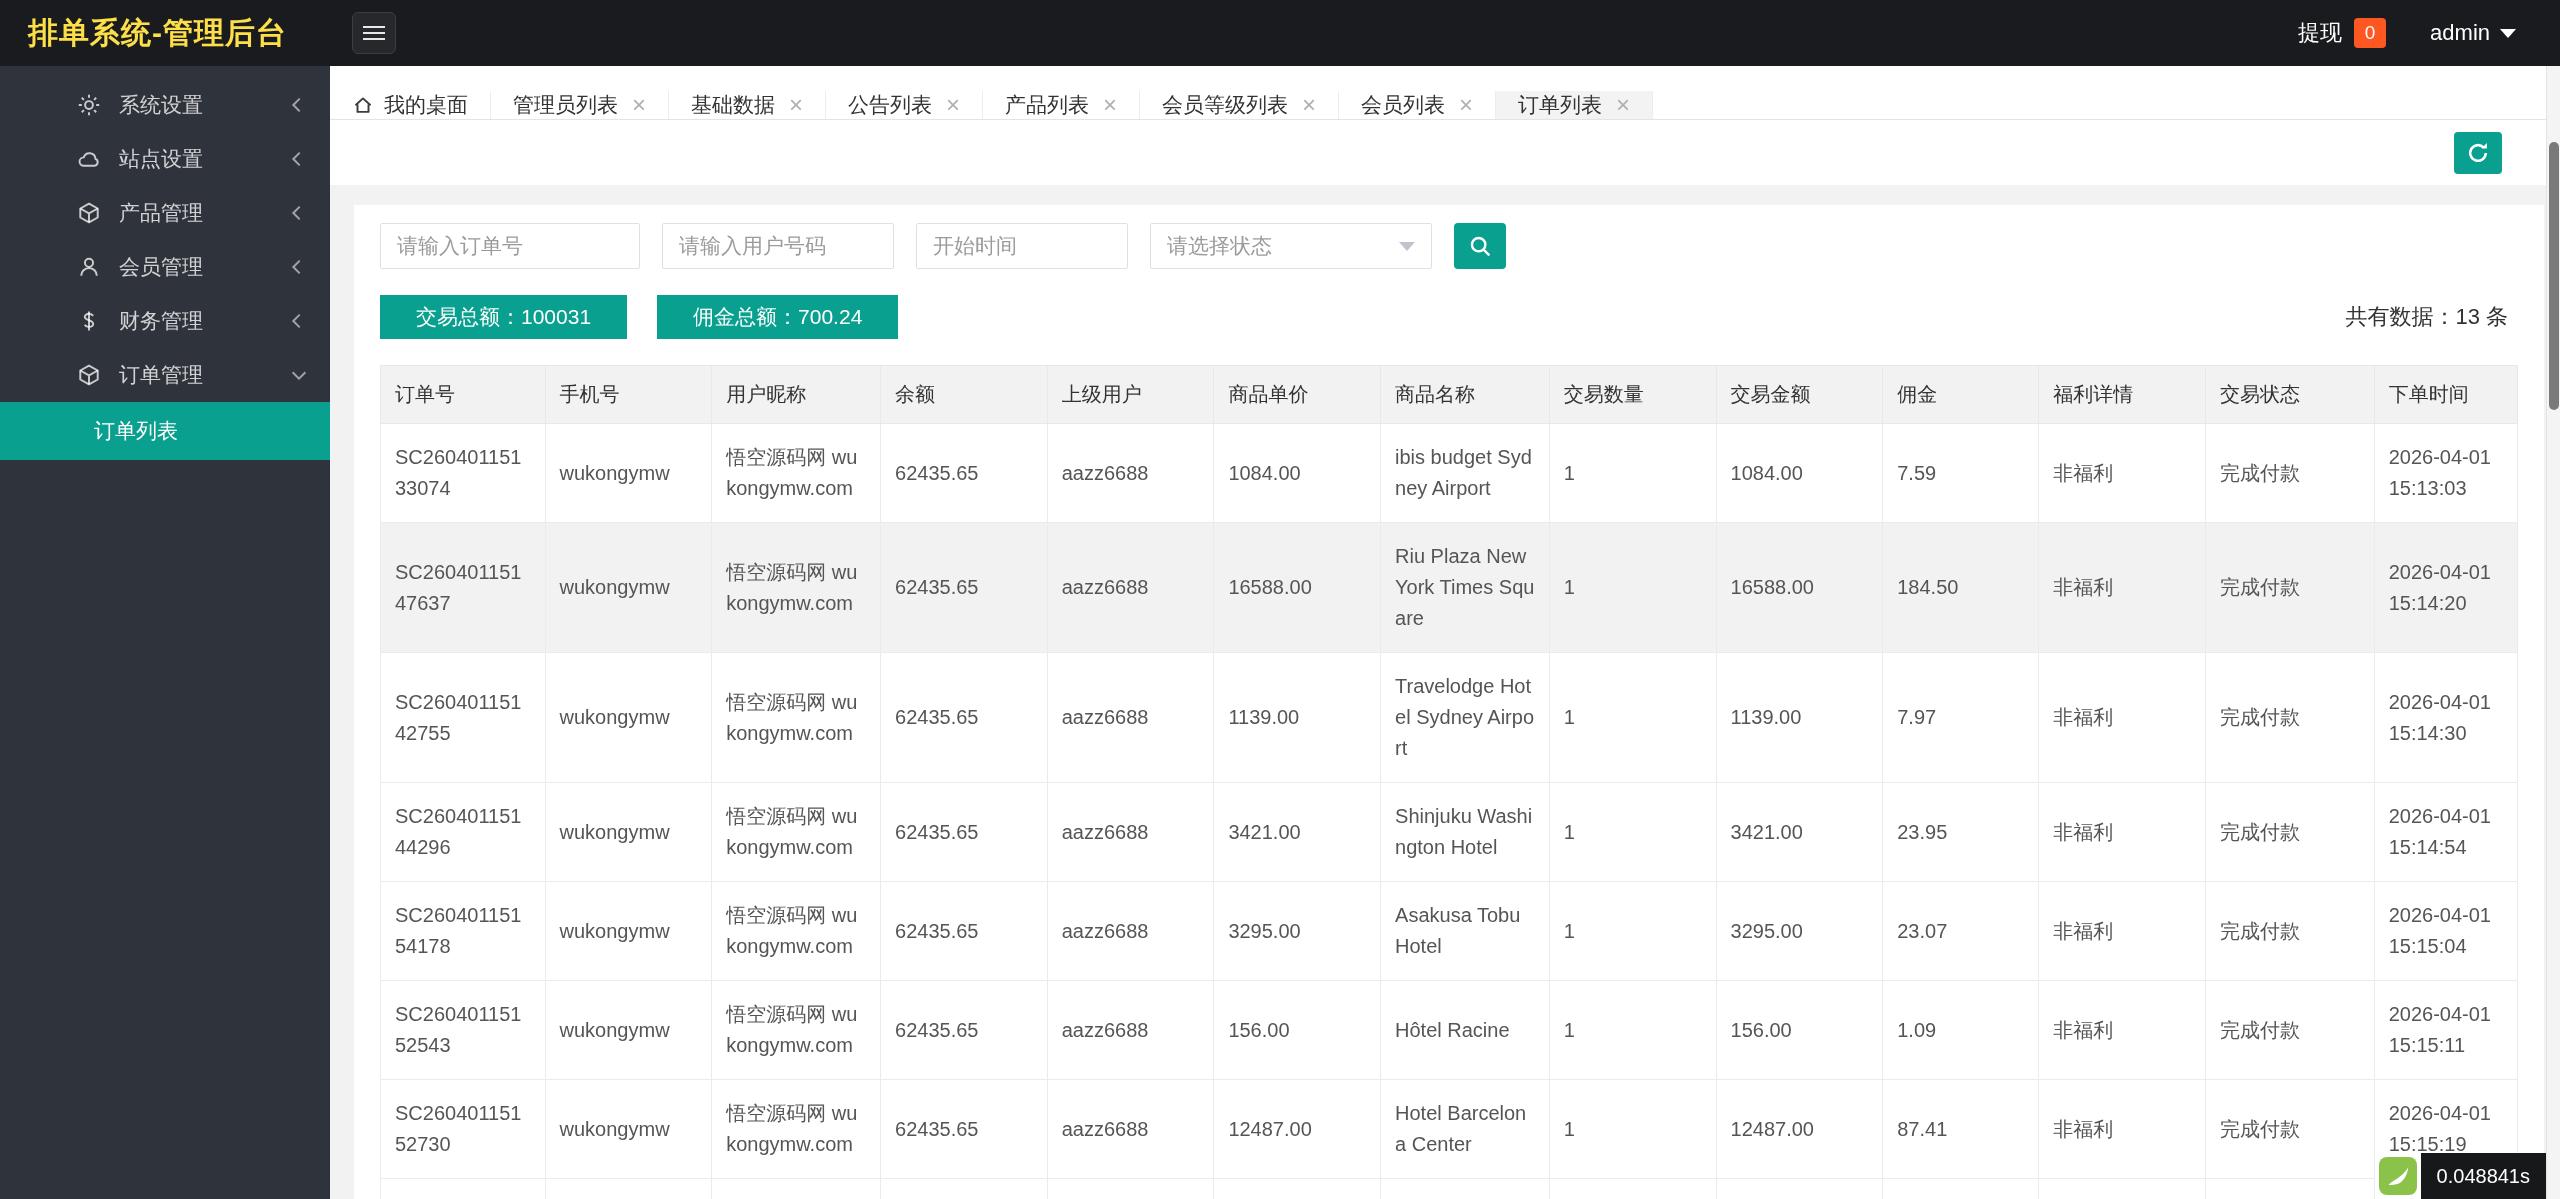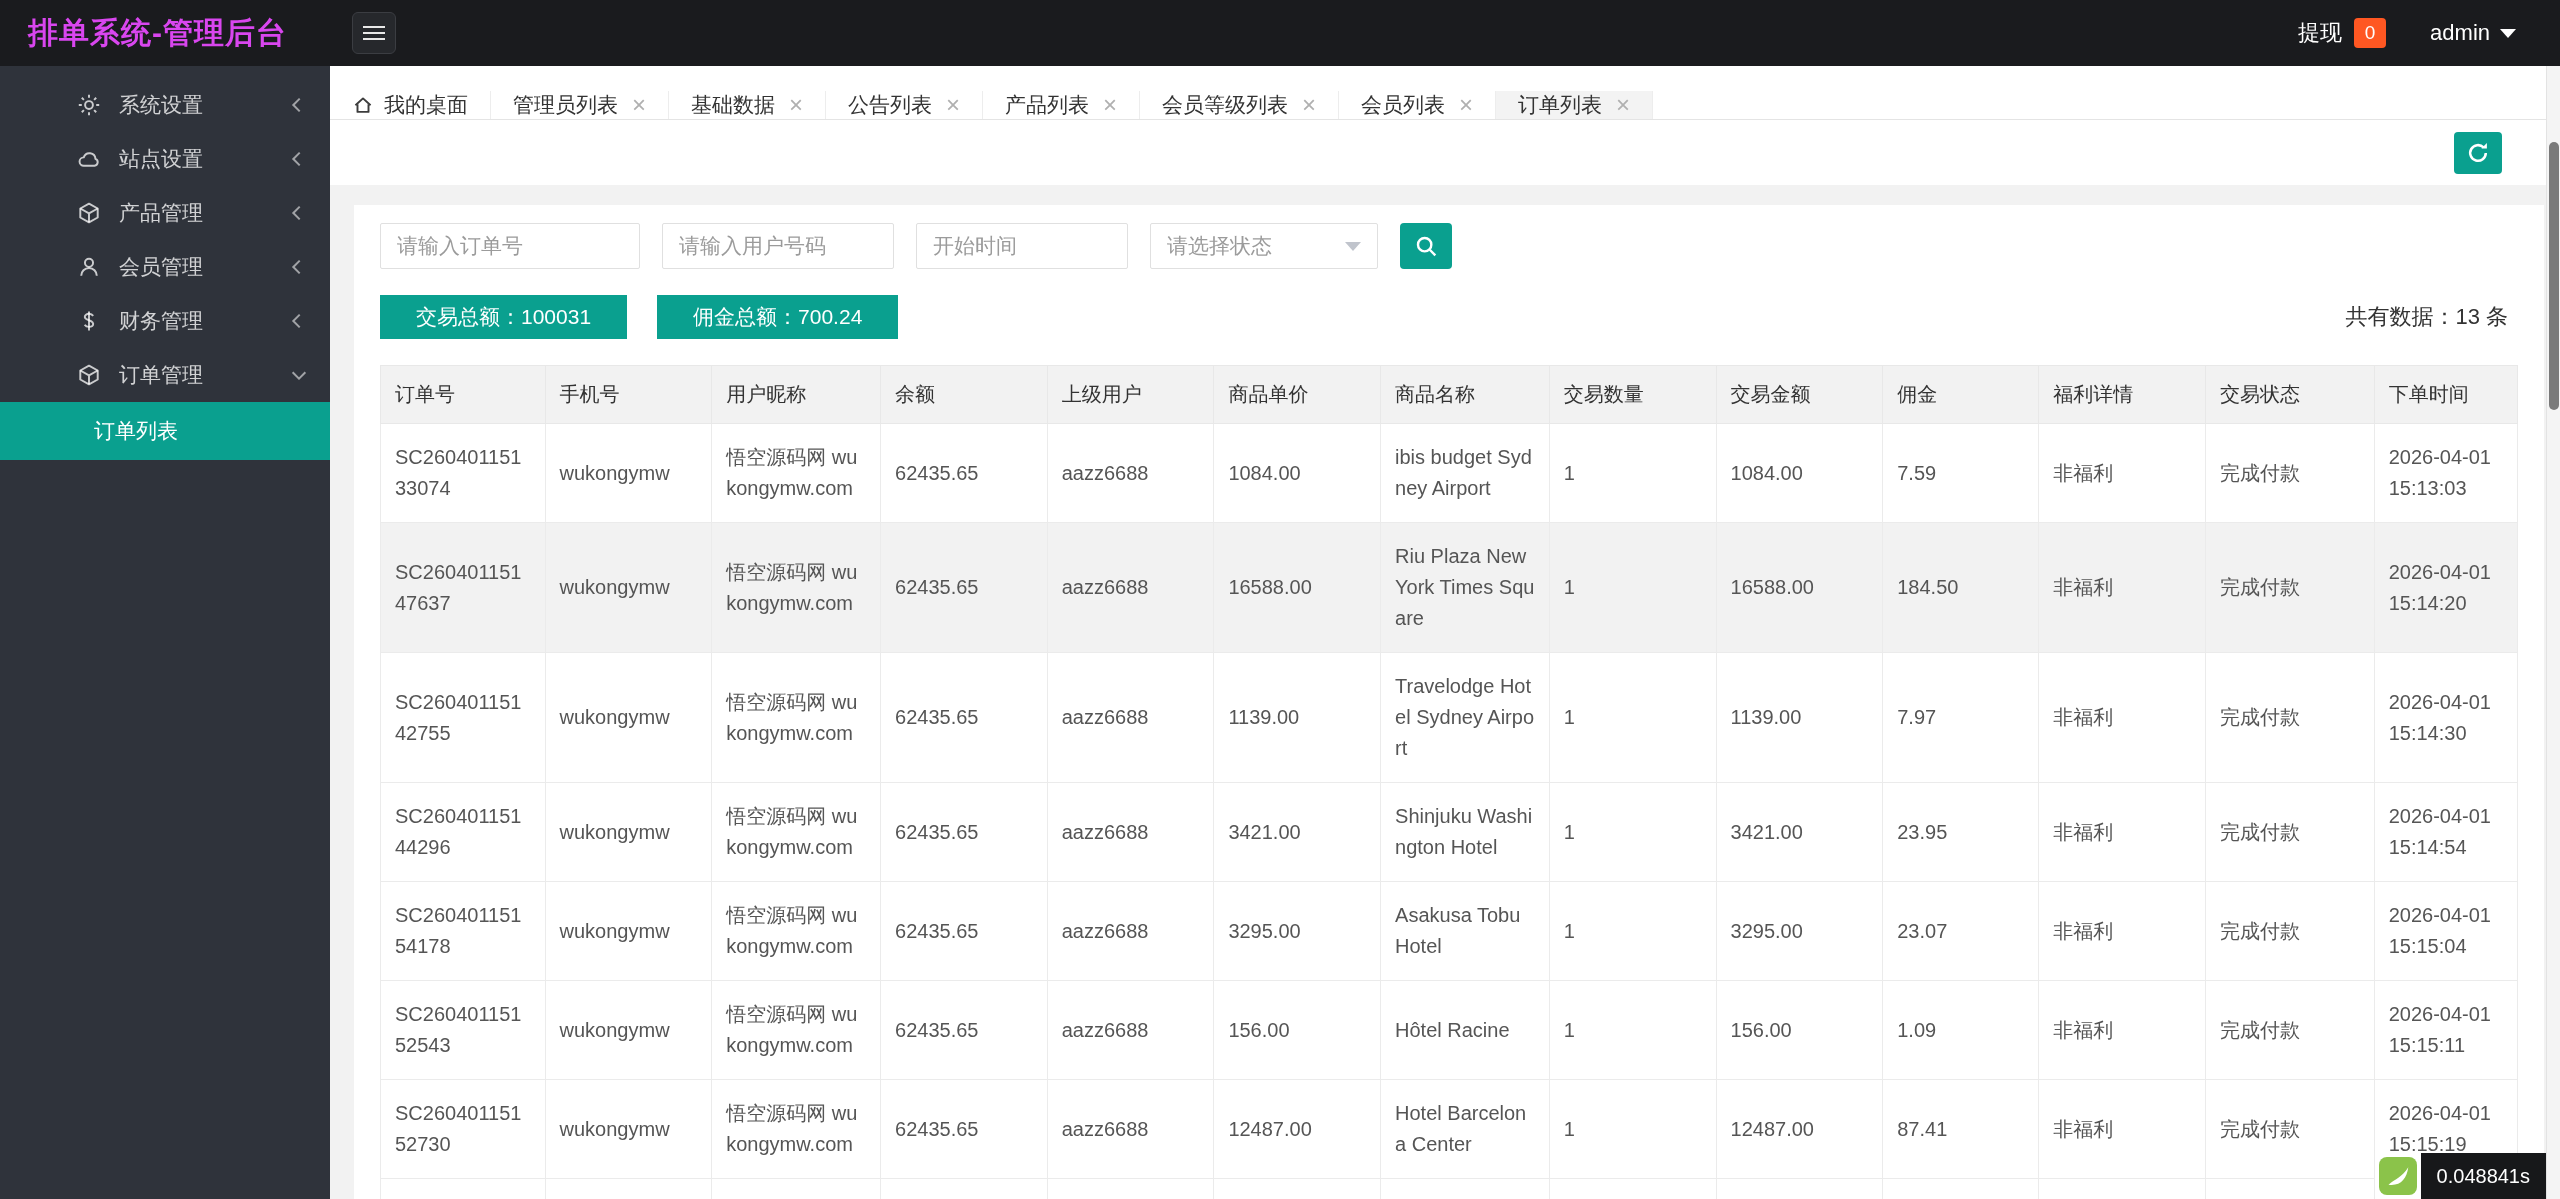--- a/index.html
+++ b/index.html
@@ -16,21 +16,21 @@
     --sidebar-bg: #2f333b;
   }
 
   
   .topbar {
     position: fixed; top: 0; left: 0; right: 0; height: 66px;
     background: var(--header-bg); display: flex; align-items: center; z-index: 30;
   }
   .logo {
     width: 330px; flex: 0 0 330px; padding-left: 28px;
-    color: #d946ef; font-size: 30px; font-weight: bold; letter-spacing: 1px;
+    color: #fde047; font-size: 30px; font-weight: bold; letter-spacing: 1px;
   }
   .hamburger {
     width: 44px; height: 42px; margin-left: 22px; border-radius: 6px;
     background: #26282c; border: 1px solid #3b3d42; cursor: pointer;
     display: flex; align-items: center; justify-content: center;
   }
   .hb-lines i { display: block; width: 22px; height: 2px; background: #e8e8e8; margin: 4px 0; }
   .topbar-right { margin-left: auto; display: flex; align-items: center; gap: 44px; padding-right: 44px; }
   .withdraw { display: flex; align-items: center; gap: 12px; color: #fff; font-size: 22px; cursor: pointer; }
   .badge {
@@ -93,21 +93,21 @@
 
   .filter-row { display: flex; align-items: center; gap: 22px; }
   .input {
     height: 46px; border: 1px solid #e0e0e0; border-radius: 2px; padding: 0 16px;
     font-size: 21px; color: #333; background: #fff; outline: none;
     font-family: "Liberation Sans", sans-serif;
   }
   .input::placeholder { color: #9b9b9b; }
   .w1 { width: 260px; } .w2 { width: 232px; } .w3 { width: 212px; }
   .select {
-    width: 228px; height: 46px; border: 1px solid #e0e0e0; border-radius: 2px;
+    width: 282px; height: 46px; border: 1px solid #e0e0e0; border-radius: 2px;
     display: flex; align-items: center; justify-content: space-between;
     padding: 0 16px; cursor: pointer; background: #fff;
   }
   .select-text { font-size: 21px; color: #9b9b9b; }
   .select-caret { width: 0; height: 0; border-left: 8px solid transparent; border-right: 8px solid transparent; border-top: 9px solid #c0c4cc; }
   .btn-search {
     width: 52px; height: 46px; background: var(--accent); border: none; border-radius: 4px;
     color: #fff; display: flex; align-items: center; justify-content: center; cursor: pointer;
   }
   .btn-search .icon { width: 24px; height: 24px; }

